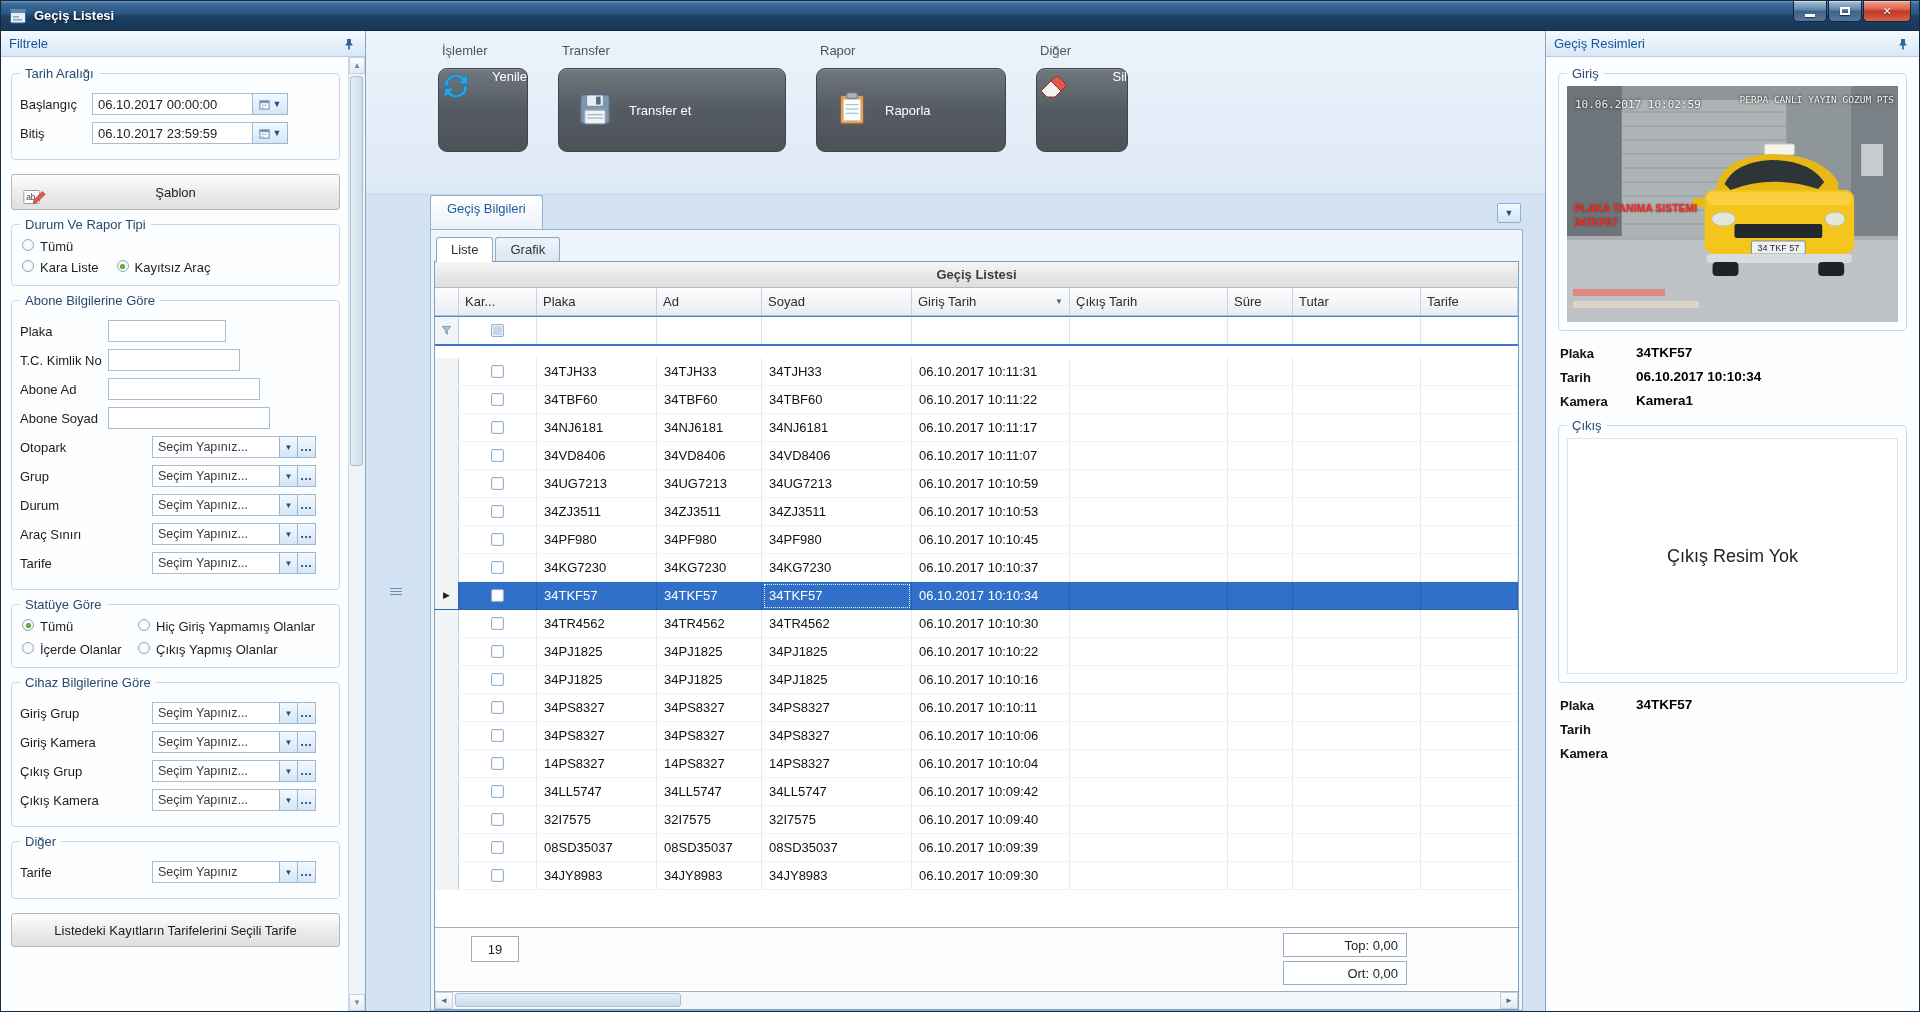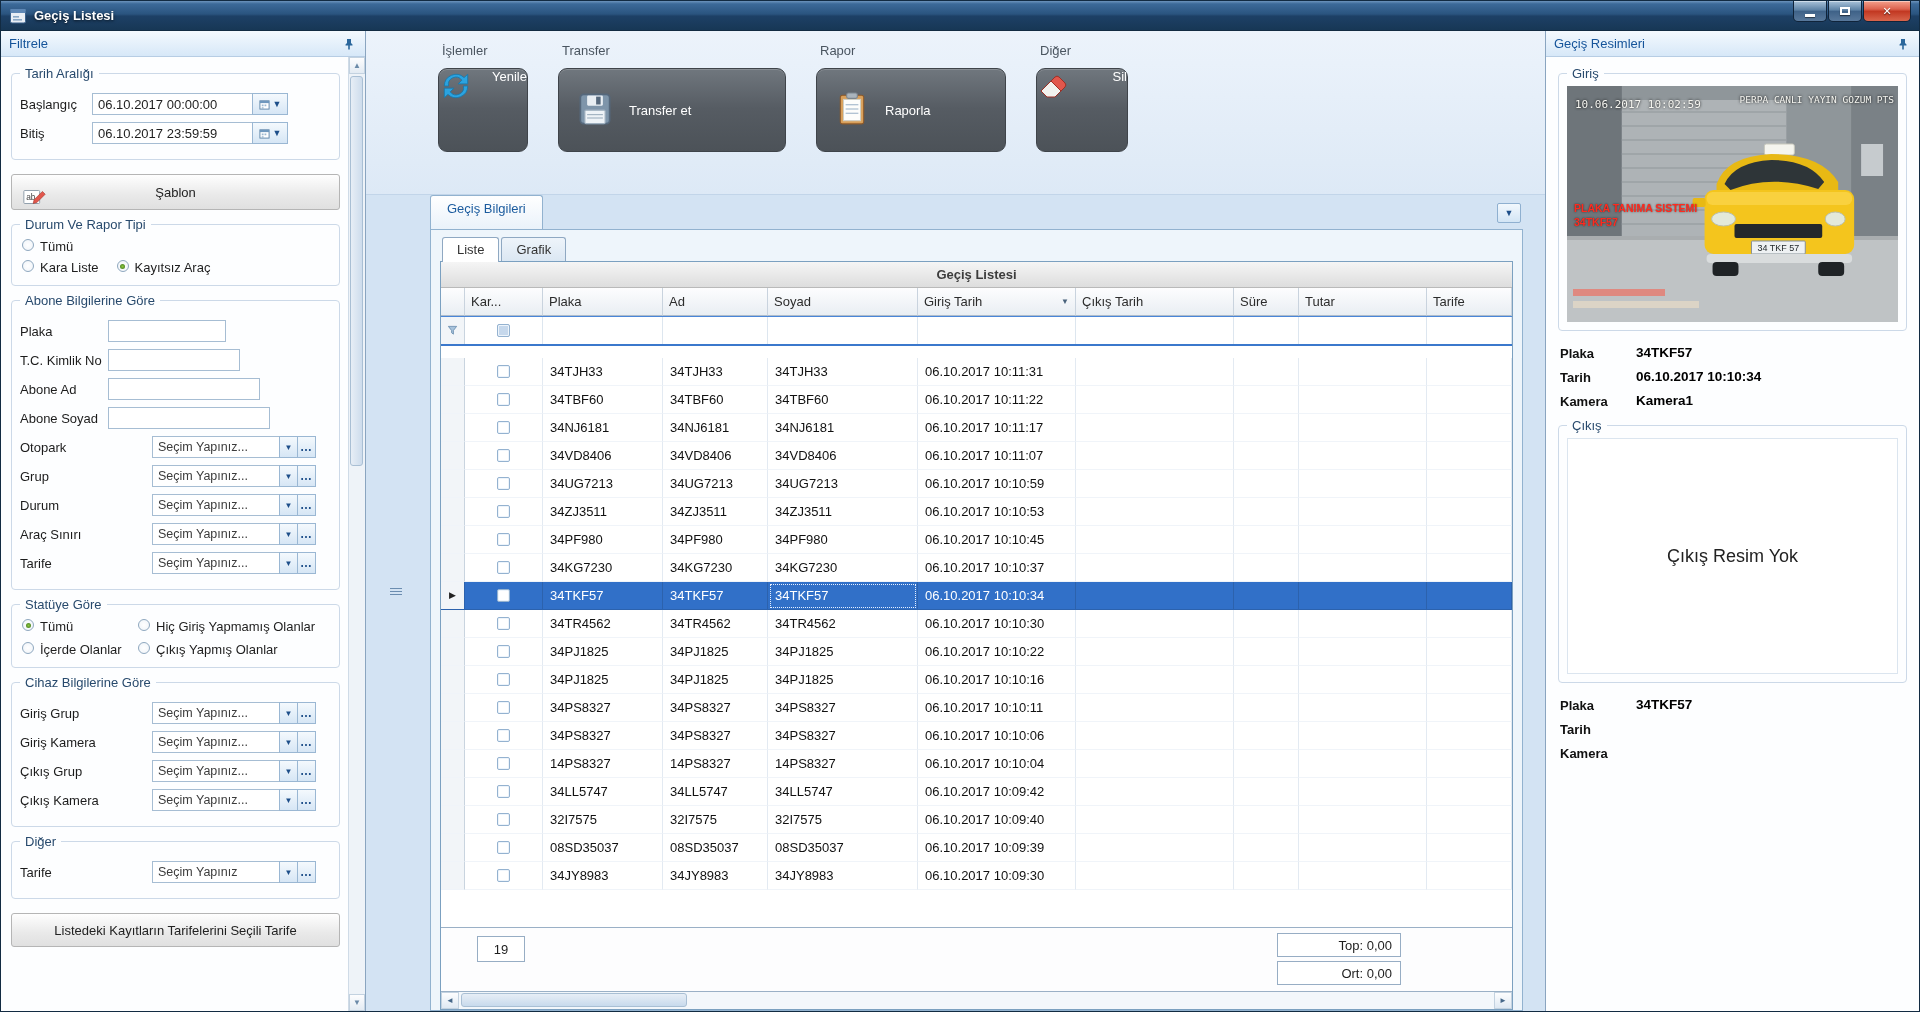--- a/index.html
+++ b/index.html
@@ -97,21 +97,21 @@
   .rtile.w-yenile { width: 90px; } .rtile.w-transfer { width: 228px; } .rtile.w-rapor { width: 190px; } .rtile.w-sil { width: 92px; gap: 12px; }
   .rtile.w-sil .rlabel { align-self: flex-start; padding-left: 12px; }
 
   .doc-strip { height: 34px; flex: 0 0 34px; margin: 0 22px 0 64px; position: relative; display: flex; }
   .doc-tab { padding: 5px 16px 4px; background: linear-gradient(#ffffff,#eaf2fa); border: 1px solid #92b2cf; border-bottom: none;
     border-radius: 3px 3px 0 0; color: #1b5b9e; font-size: 13px; }
   .doc-dd { position: absolute; right: 2px; bottom: 6px; width: 24px; height: 20px; border: 1px solid #8fb0d0;
     background: linear-gradient(#f2f8fd,#d3e5f5); color: #1d4e89; font-size: 9px; display: flex; align-items: center; justify-content: center; border-radius: 2px; }
 
   .tab-page { flex: 1; min-height: 0; margin: 0 22px 0 64px; border: 1px solid #92b2cf; background: #eef5fb;
-    padding: 5px 9px 0; display: flex; flex-direction: column; }
+    padding: 5px 3px 0; display: flex; flex-direction: column; }
   .view-tabs { height: 26px; flex: 0 0 26px; display: flex; align-items: flex-end; padding-left: 2px; }
   .view-tab { padding: 4px 14px 4px; margin-right: 2px; font-size: 13px; color: #333; border: 1px solid #8fa8c2; border-bottom: none;
     border-radius: 3px 3px 0 0; background: linear-gradient(#eef4fa,#dbe7f3); }
   .view-tab.active { background: #ffffff; position: relative; z-index: 2; margin-bottom: -1px; padding-bottom: 5px; }
 
   
   :root { --grid-cols: 24px 78px 120px 105px 150px 158px 158px 65px 128px minmax(0,1fr); }
   .grid-container { flex: 1; min-height: 0; border: 1px solid #7ba0c0; background: #fff; display: flex; flex-direction: column; position: relative; z-index: 1; }
   .grid-title { height: 26px; flex: 0 0 26px; display: flex; align-items: center; justify-content: center; font-weight: bold;
     color: #3c3c3c; background: linear-gradient(#f5f5f5,#dddddd); border-bottom: 1px solid #b9b9b9; }

